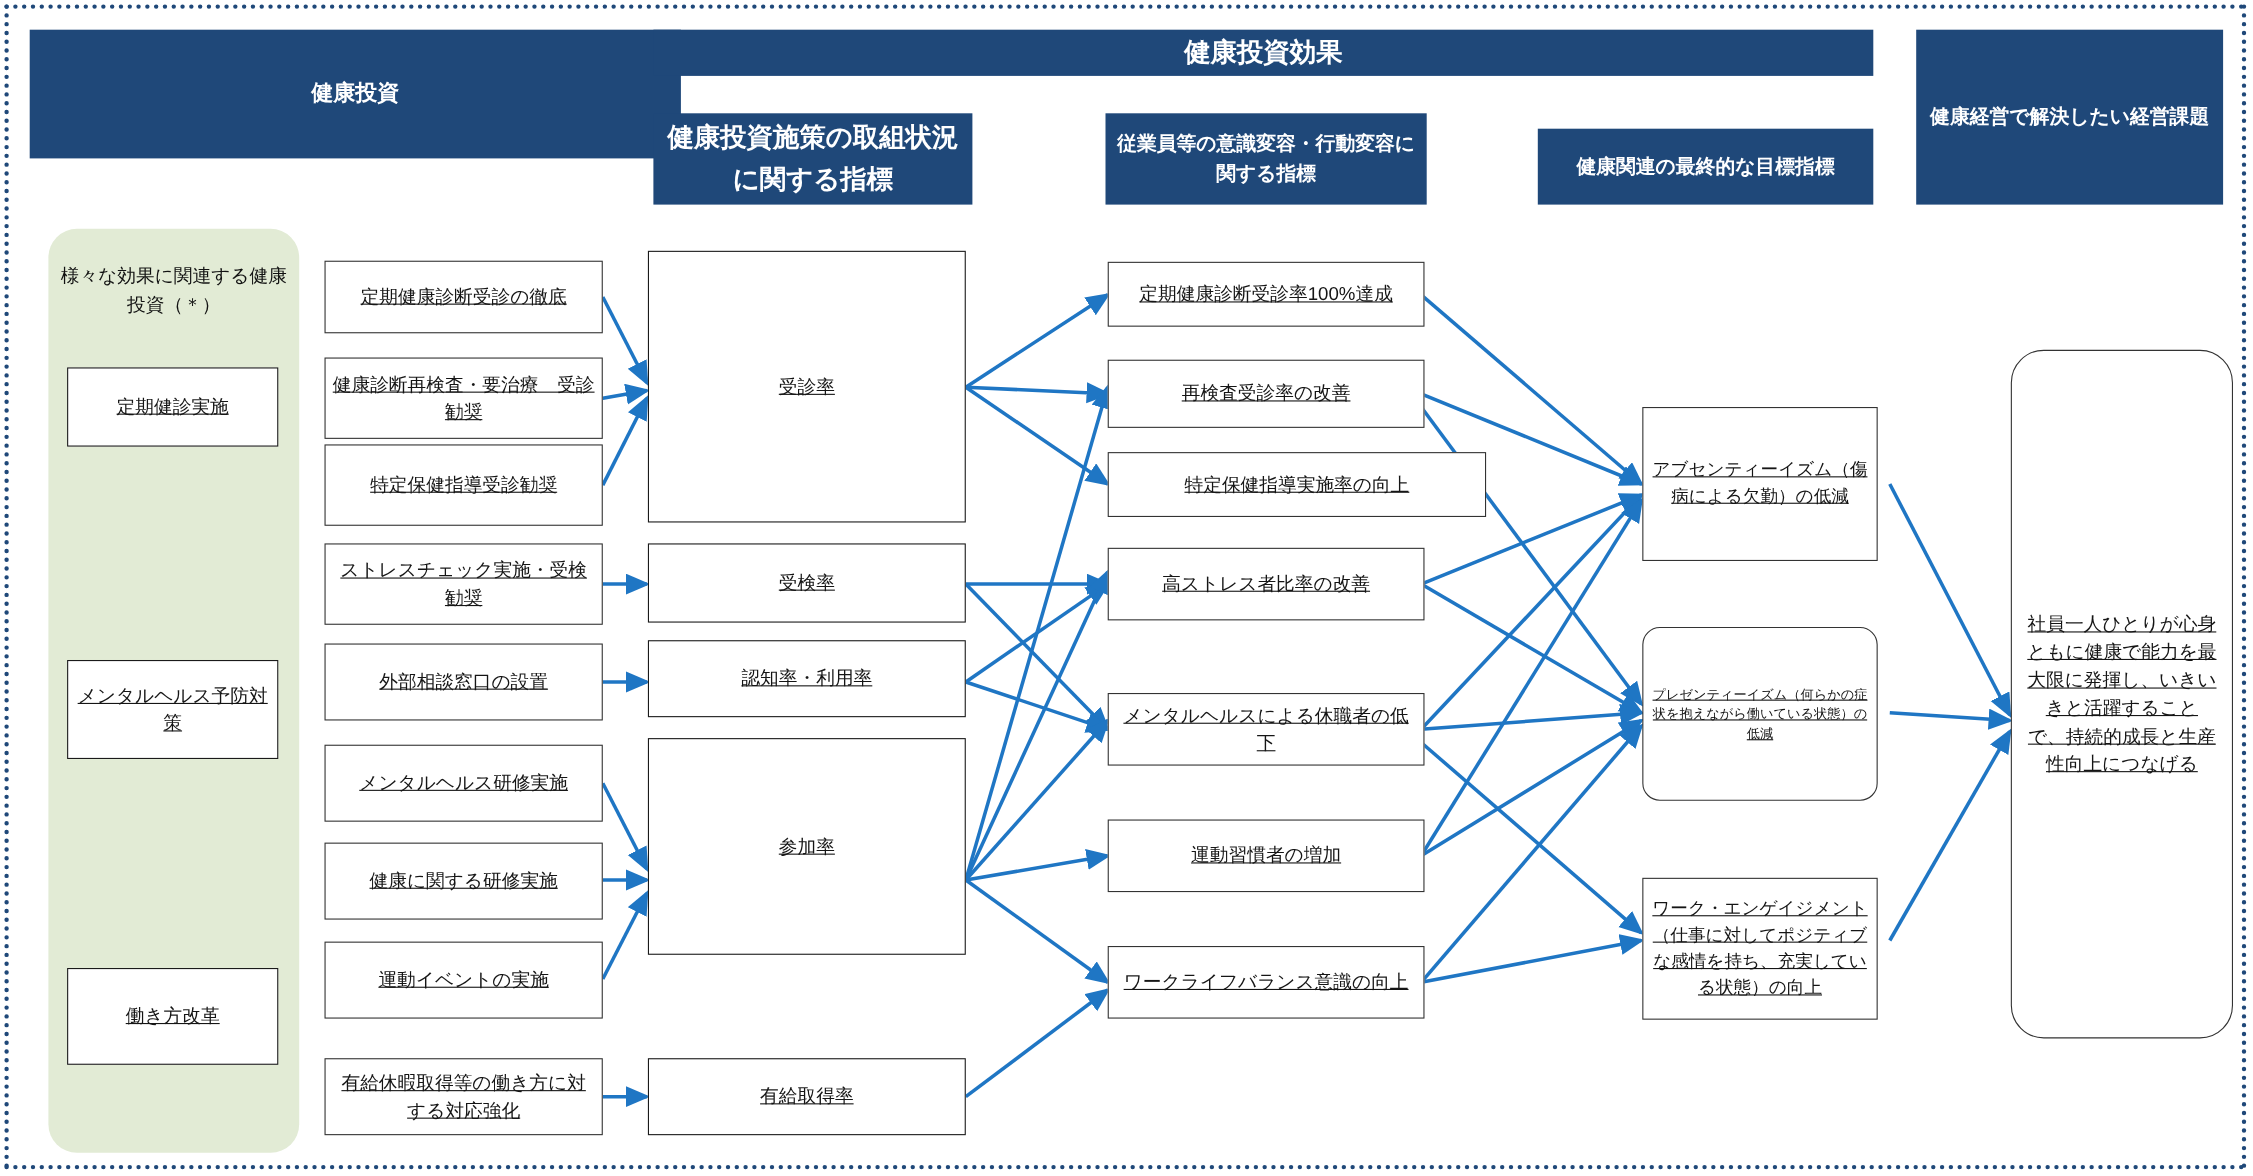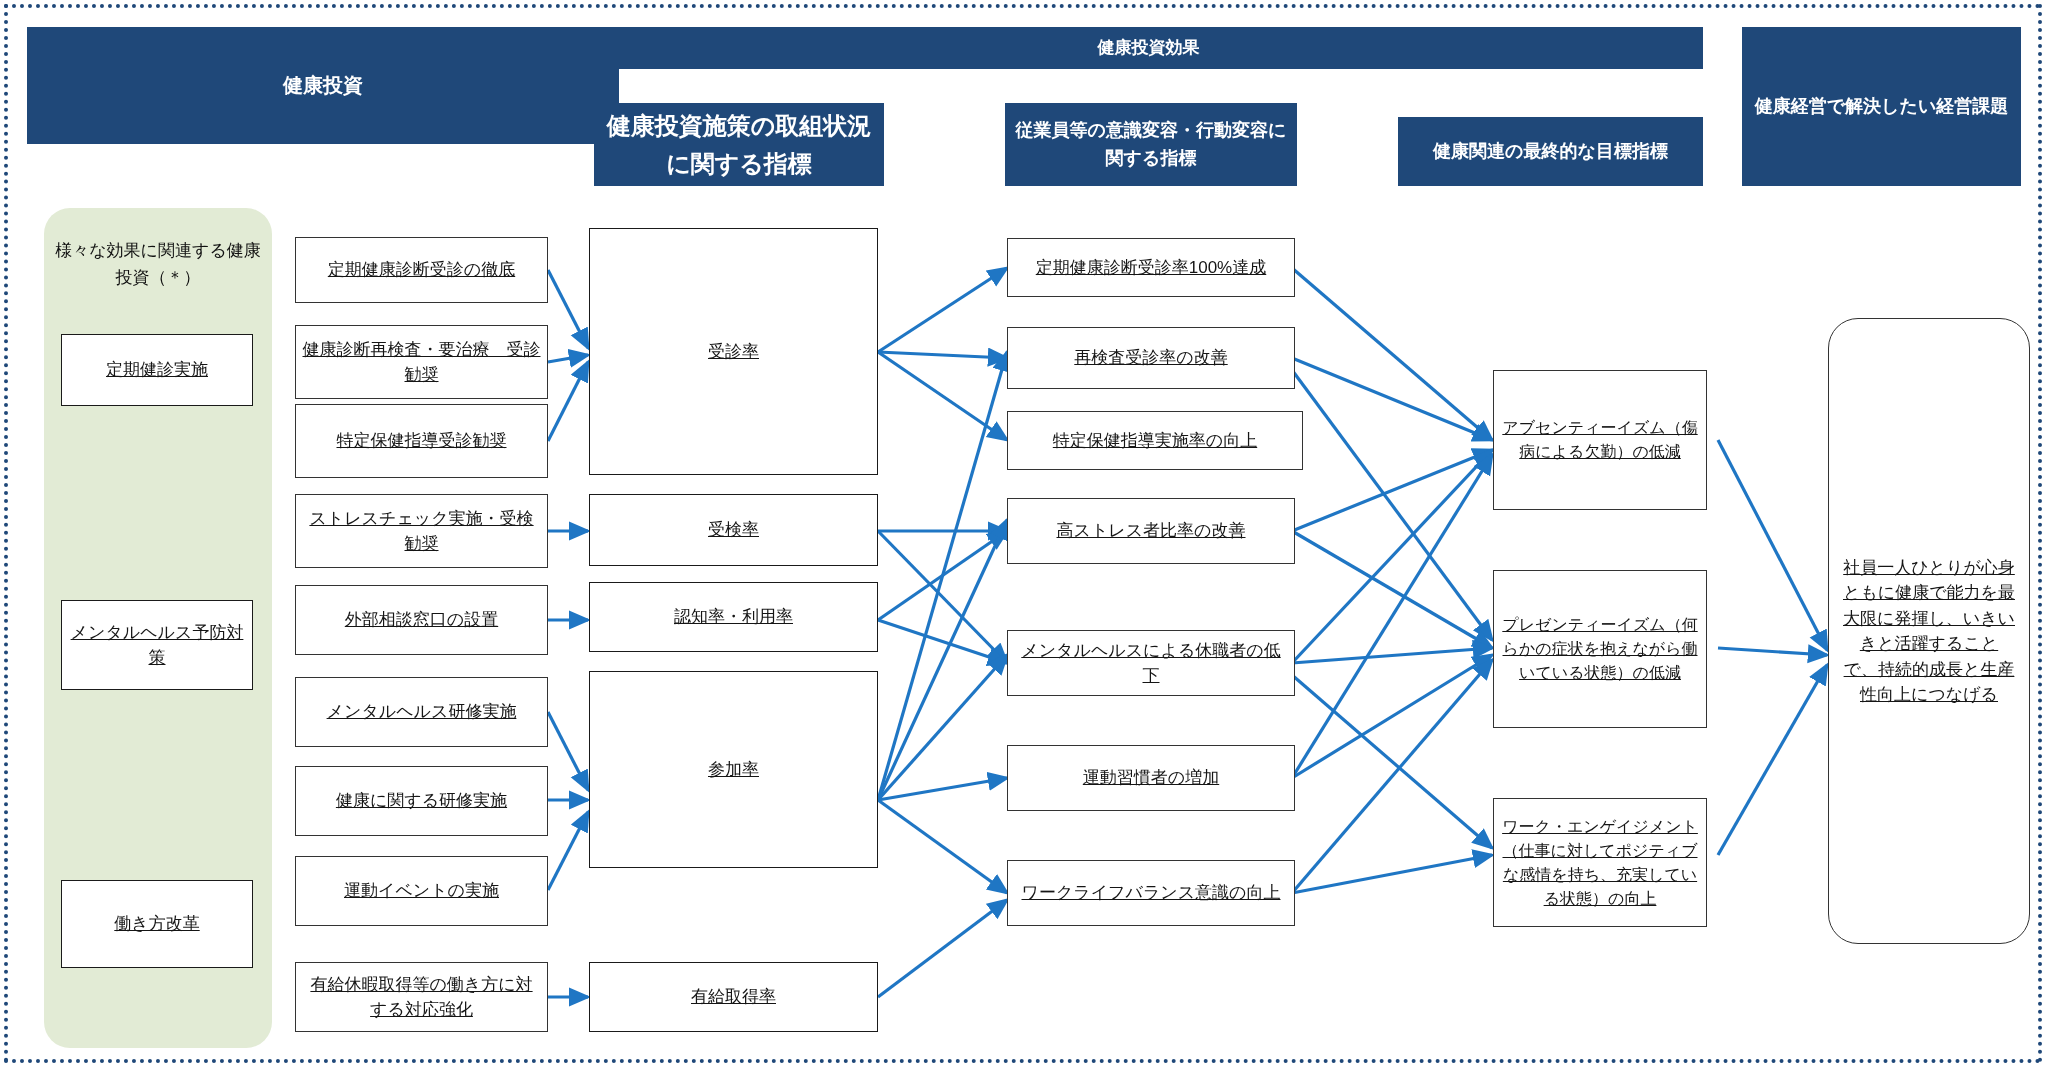--- a/index.html
+++ b/index.html
@@ -139,21 +139,21 @@
       <path d="M1718,855 L1827,665"></path>
     </g>
   </svg>
 
   <div class="lyr-boxes">
 
     <div class="hdr" style="left:27px; top:27px; width:592px; height:117px; font-size:20px;">
       <span>健康投資</span>
     </div>
 
-    <div class="hdr" style="left:594px; top:27px; width:1109px; height:42px; font-size:17px;">
+    <div class="hdr" style="left:594px; top:27px; width:1109px; height:42px; font-size:24px;">
       <span>健康投資効果</span>
     </div>
 
     <div class="hdr" style="left:594px; top:103px; width:290px; height:83px; font-size:24px;">
       <span>健康投資施策の取組状況に関する指標</span>
     </div>
 
     <div class="hdr" style="left:1005px; top:103px; width:292px; height:83px; font-size:18px;">
       <span>従業員等の意識変容・行動変容に関する指標</span>
     </div>
@@ -225,40 +225,40 @@
     <div class="node" style="left:589px; top:962px; width:289px; height:70px;">
       <span>有給取得率</span>
     </div>
 
     <div class="node soft" style="left:1007px; top:238px; width:288px; height:59px;">
       <span>定期健康診断受診率100%達成</span>
     </div>
     <div class="node soft" style="left:1007px; top:327px; width:288px; height:62px;">
       <span>再検査受診率の改善</span>
     </div>
-    <div class="node soft" style="left:1007px; top:411px; width:296px; height:59px;">
+    <div class="node soft" style="left:1007px; top:411px; width:344px; height:59px;">
       <span>特定保健指導実施率の向上</span>
     </div>
     <div class="node soft" style="left:1007px; top:498px; width:288px; height:66px;">
       <span>高ストレス者比率の改善</span>
     </div>
     <div class="node soft" style="left:1007px; top:630px; width:288px; height:66px;">
       <span>メンタルヘルスによる休職者の低下</span>
     </div>
     <div class="node soft" style="left:1007px; top:745px; width:288px; height:66px;">
       <span>運動習慣者の増加</span>
     </div>
     <div class="node soft" style="left:1007px; top:860px; width:288px; height:66px;">
       <span>ワークライフバランス意識の向上</span>
     </div>
 
     <div class="node soft" style="left:1493px; top:370px; width:214px; height:140px; font-size:16px;">
       <span>アブセンティーイズム（傷病による欠勤）の低減</span>
     </div>
-    <div class="node soft" style="left:1493px; top:570px; width:214px; height:158px; font-size:16px;">
+    <div class="node soft" style="left:1493px; top:570px; width:214px; height:158px; font-size:12px;border-radius:16px;">
       <span>プレゼンティーイズム（何らかの症状を抱えながら働いている状態）の低減</span>
     </div>
     <div class="node soft" style="left:1493px; top:798px; width:214px; height:129px; font-size:16px;">
       <span>ワーク・エンゲイジメント（仕事に対してポジティブな感情を持ち、充実している状態）の向上</span>
     </div>
 
     <div class="node soft" style="left:1828px; top:318px; width:202px; height:626px; font-size:17px; padding:0 14px;border-radius:30px;">
       <span>社員一人ひとりが心身ともに健康で能力を最大限に発揮し、いきいきと活躍することで、持続的成長と生産性向上につなげる</span>
     </div>
 

